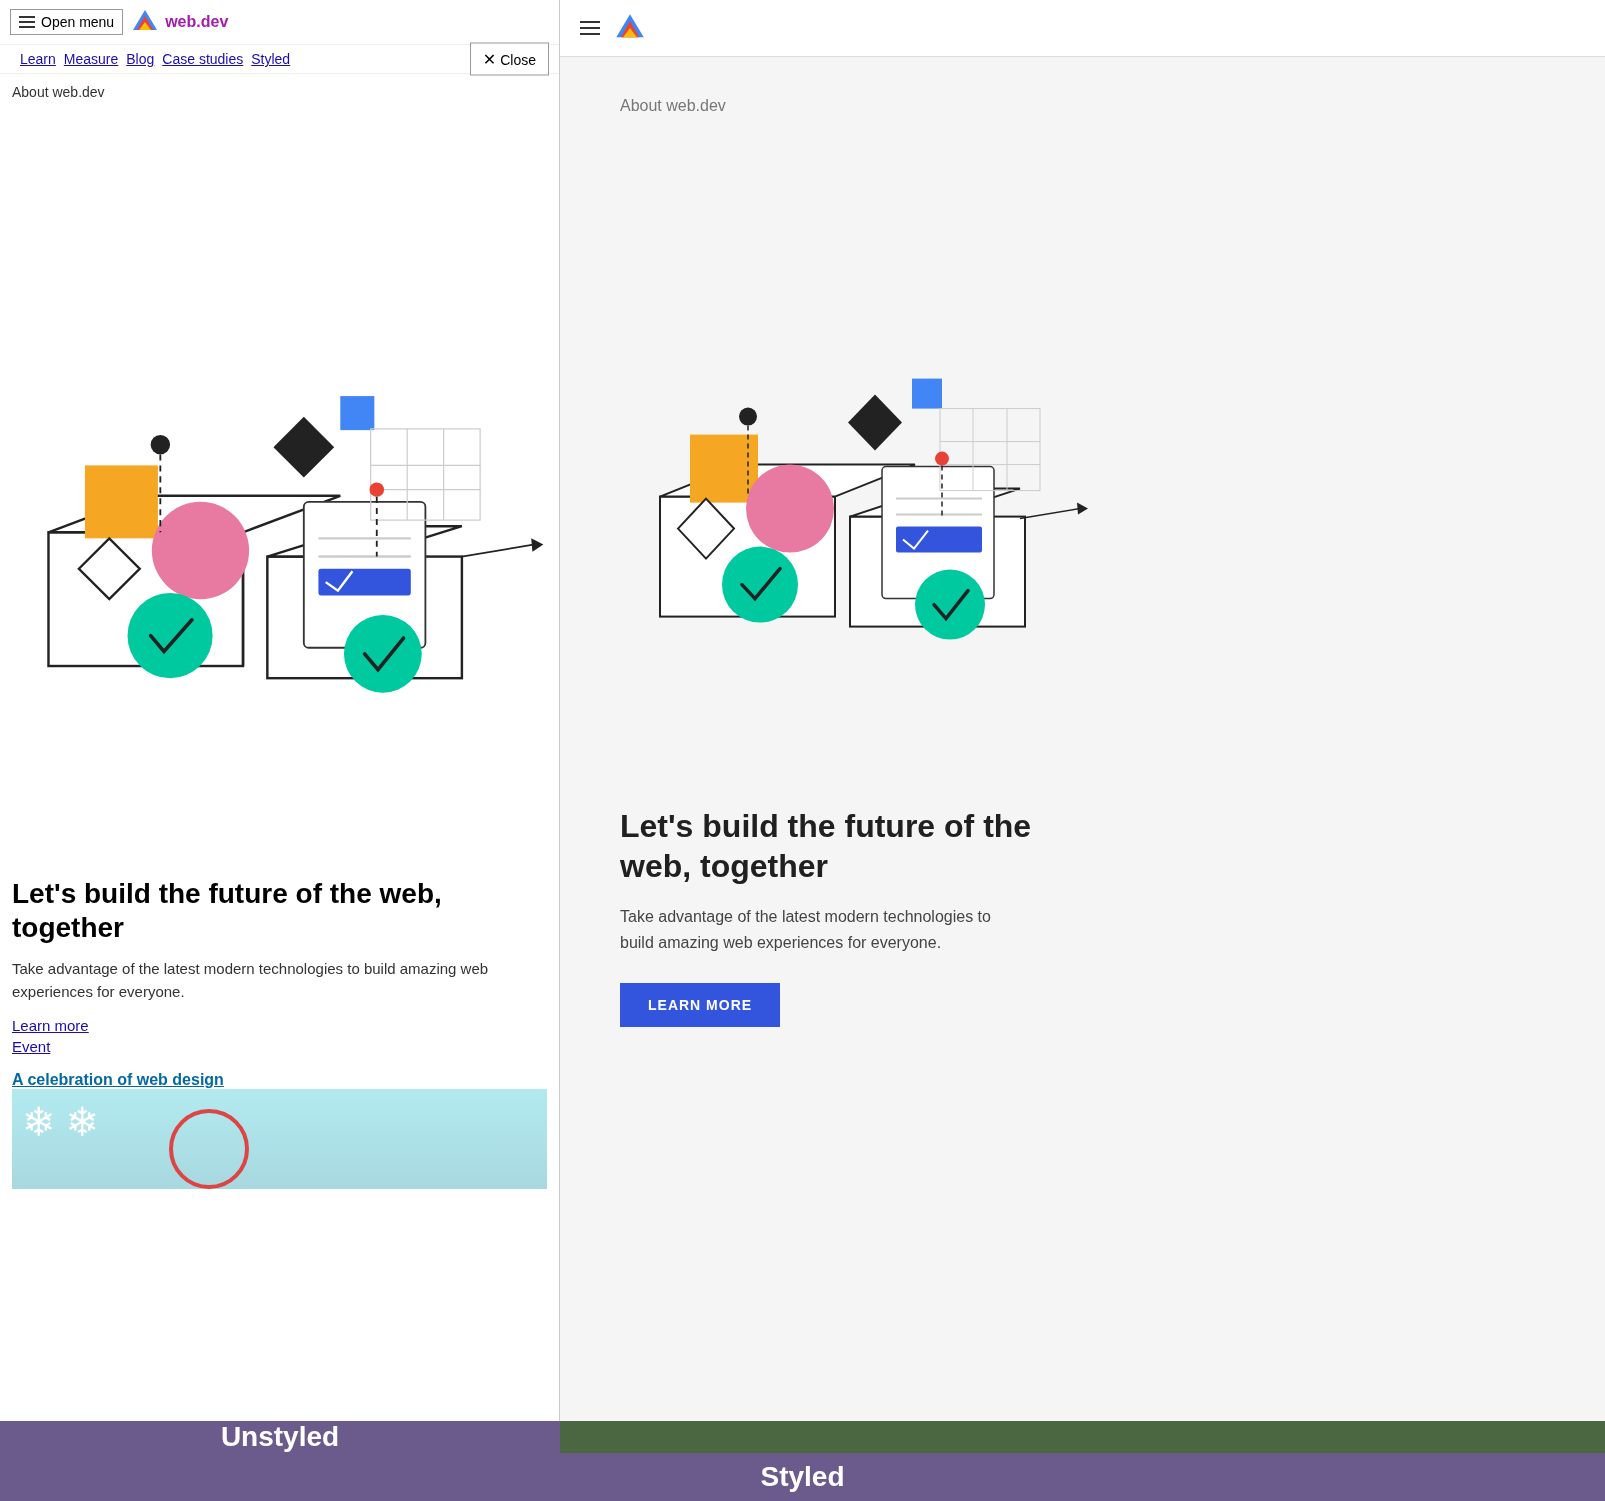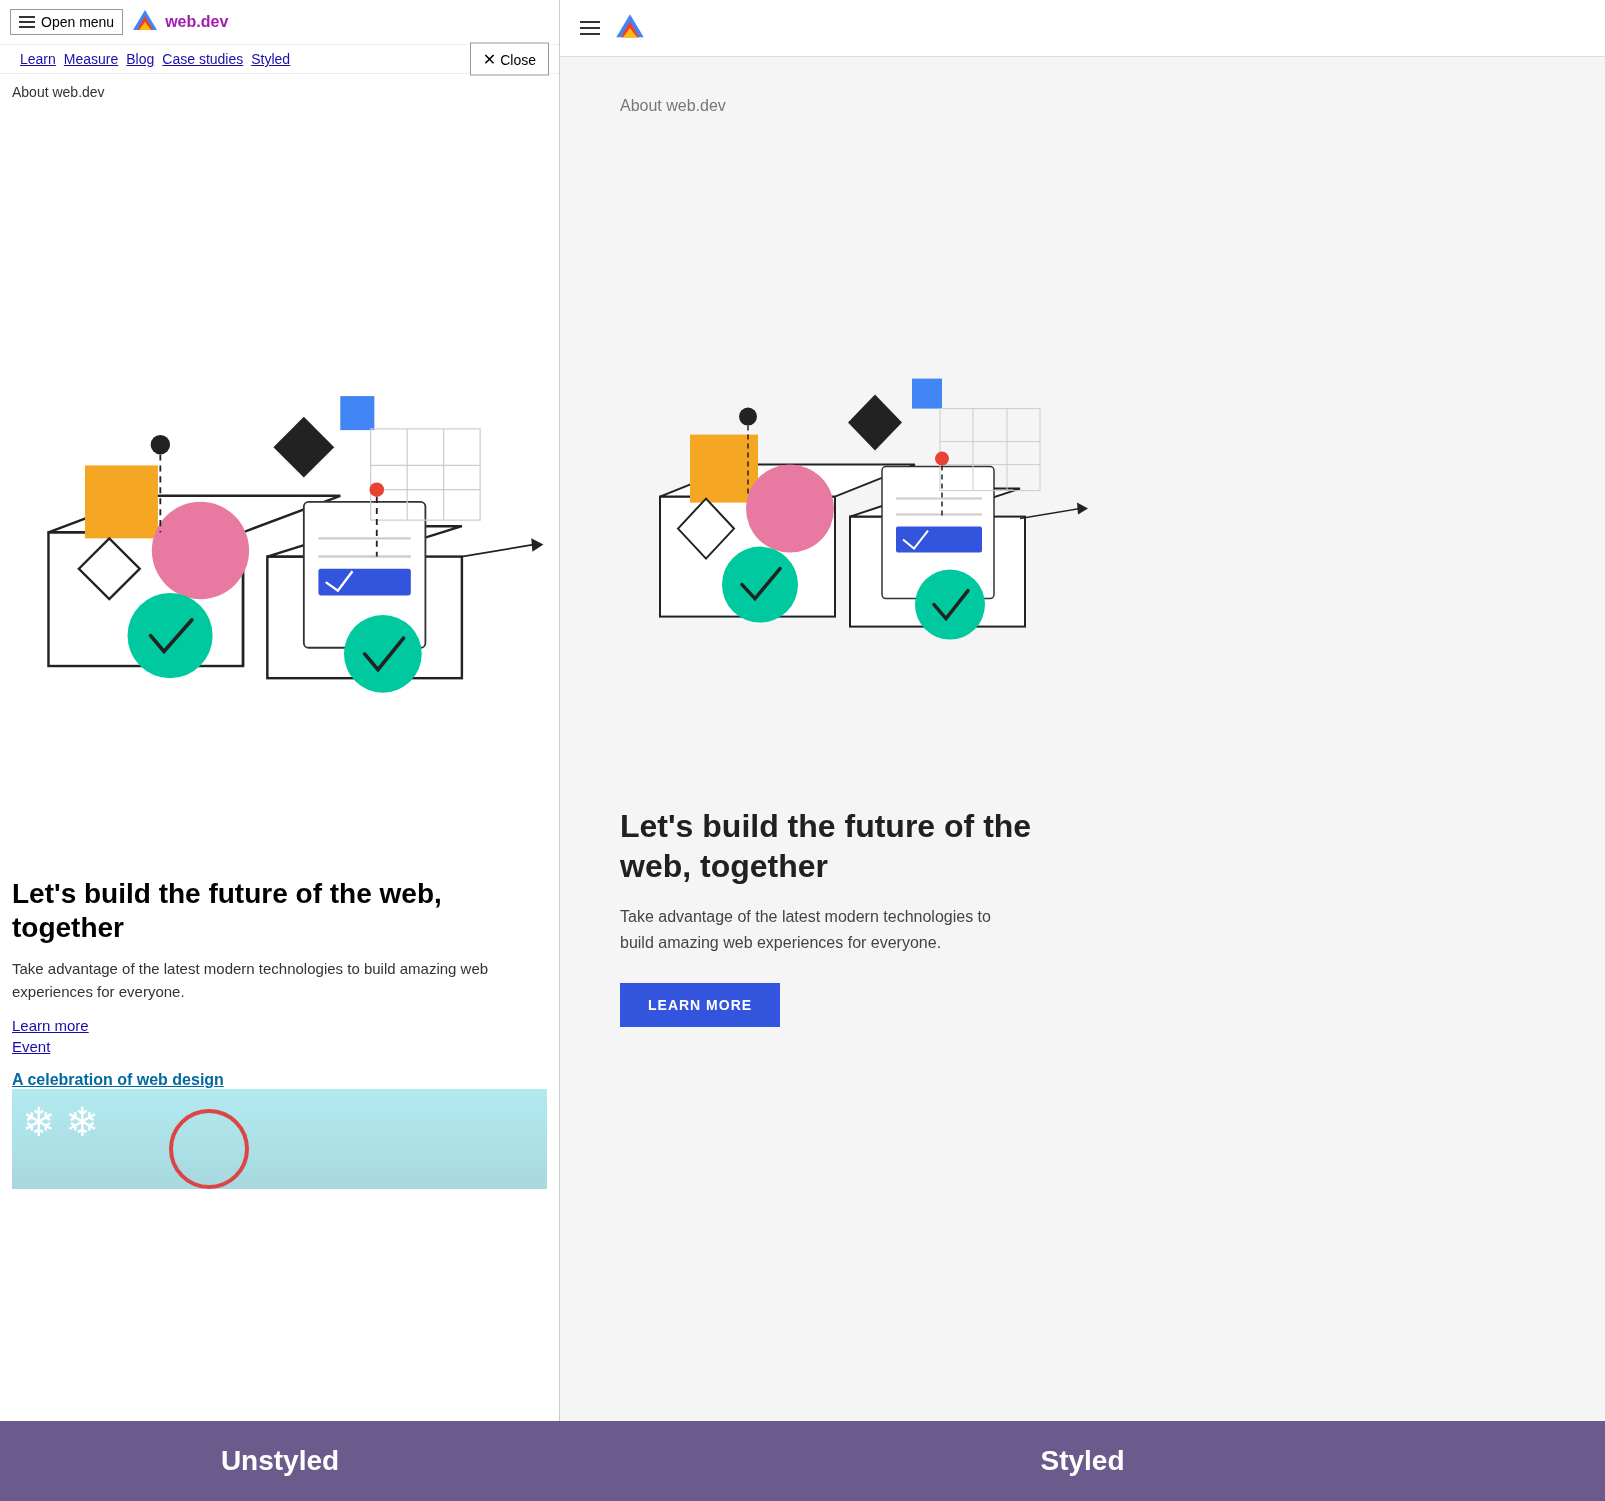--- a/index.html
+++ b/index.html
@@ -249,20 +249,21 @@
       font-weight: bold;
       letter-spacing: 1px;
       cursor: pointer;
       text-transform: uppercase;
     }
 
     
     .bottom-labels {
       display: flex;
       height: 80px;
+      flex-direction: column;
     }
 
     .label-unstyled {
       width: 560px;
       background: #6b5b8c;
       display: flex;
       align-items: center;
       justify-content: center;
     }
 

